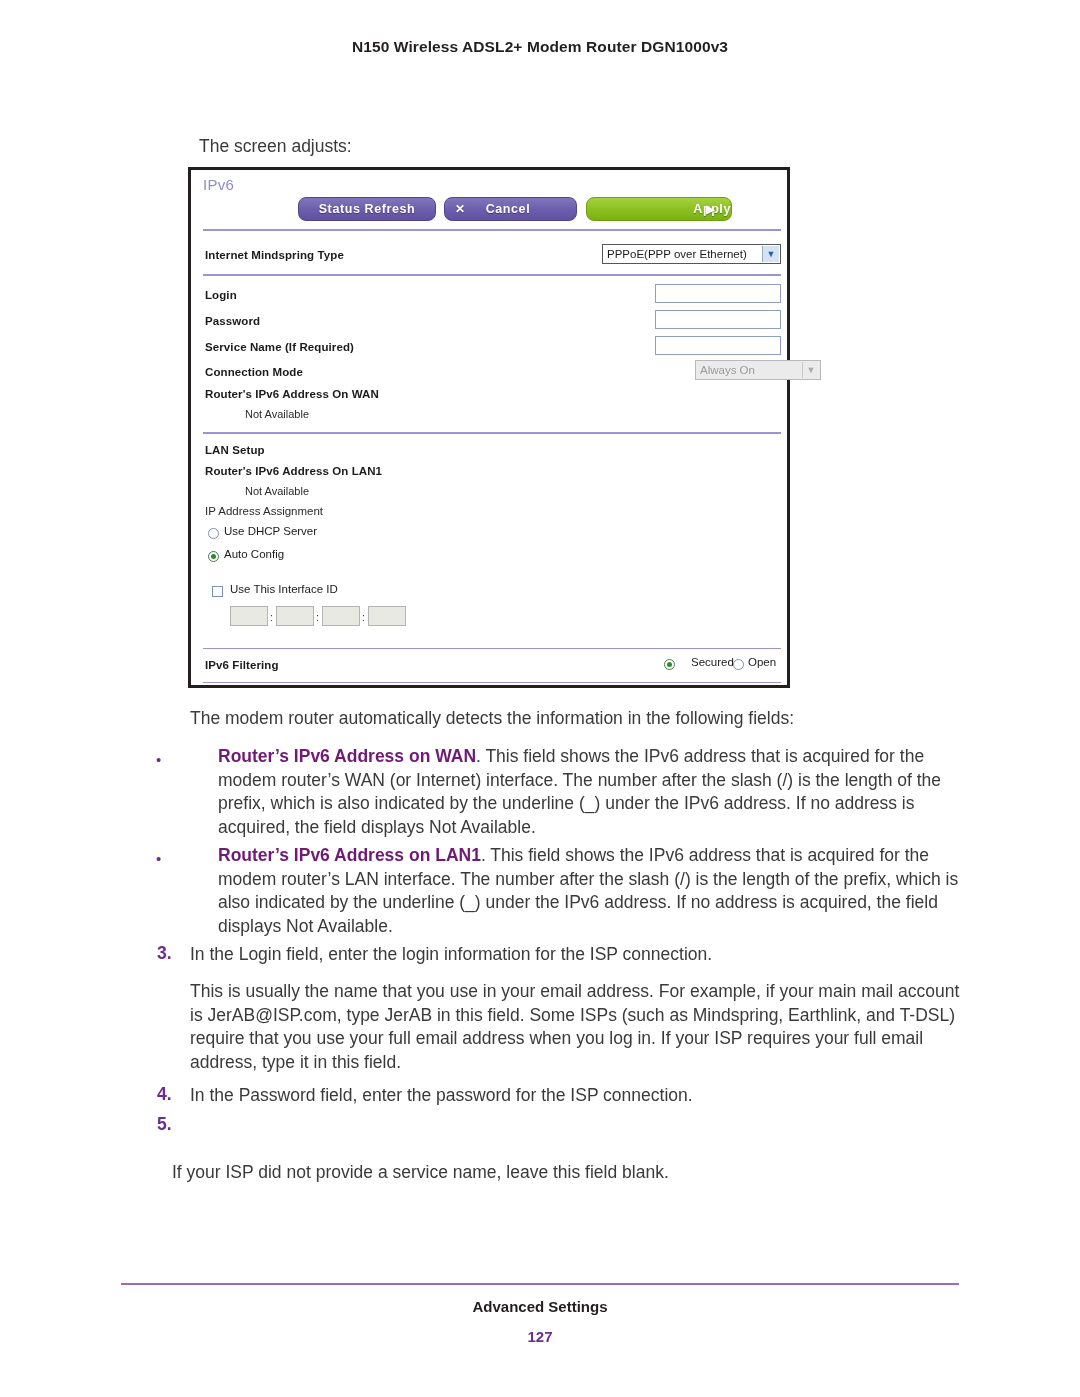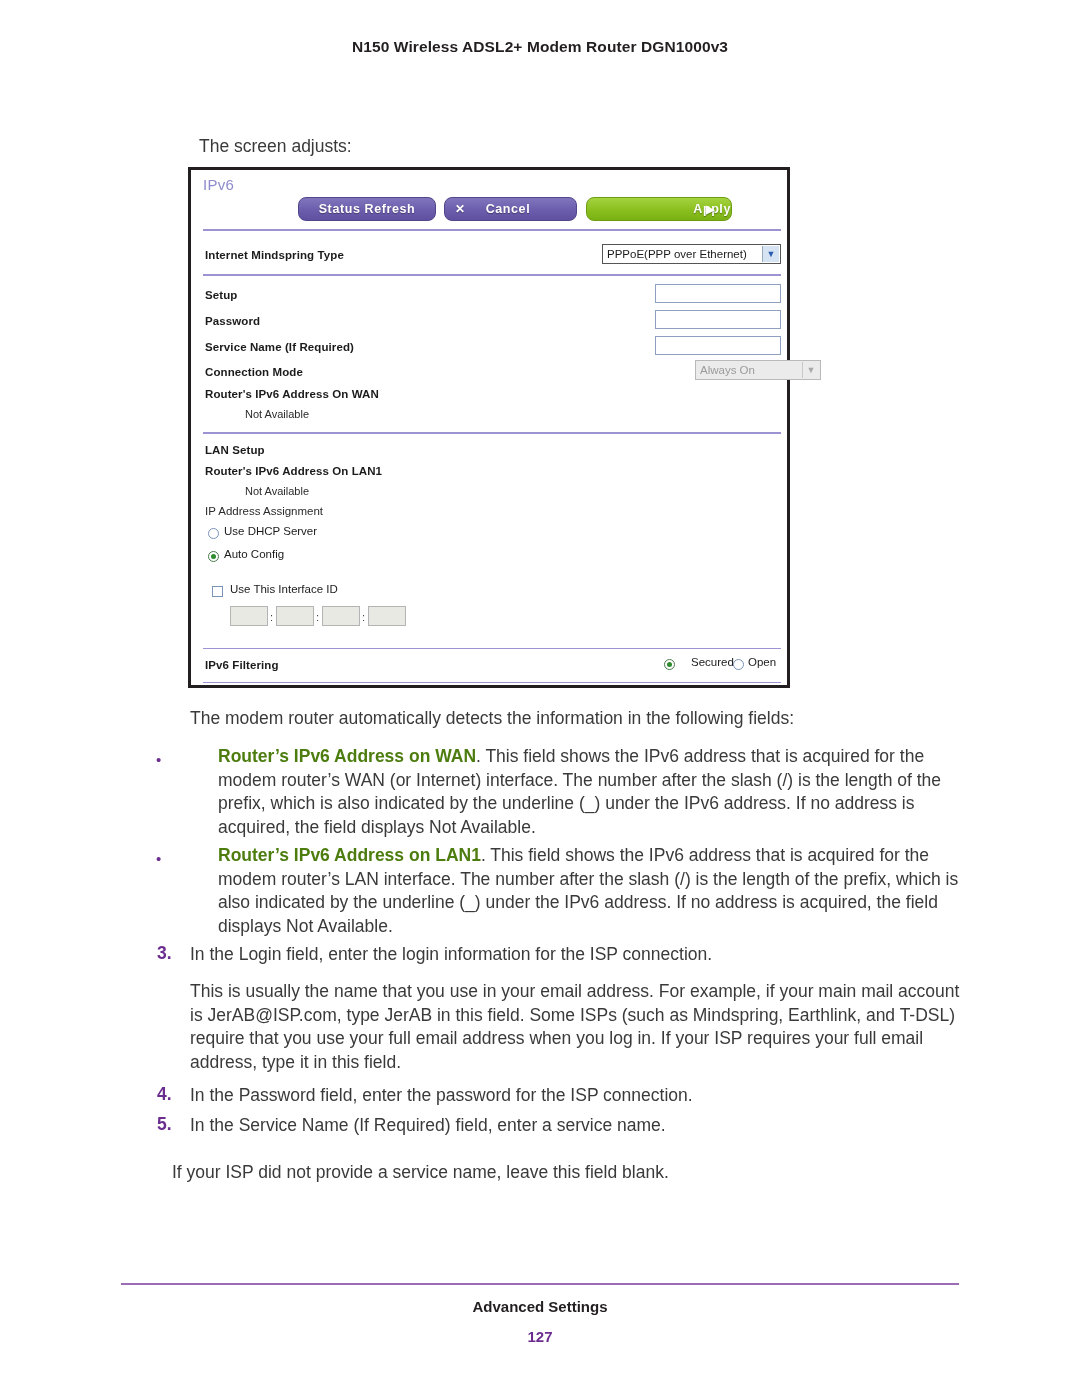--- a/index.html
+++ b/index.html
@@ -144,21 +144,21 @@
     background:#e9e9e4;border:1px solid #b4b4b4;box-sizing:border-box;
   }
   .colon{
     position:absolute;font-size:11px;color:#444;
   }
 
   
   .bodytext{
     position:absolute;font-size:17.5px;line-height:23.5px;color:#3a3a3a;
   }
-  .b-strong{font-weight:bold;color:#4d7c0f;}
+  .b-strong{font-weight:bold;color:#701a75;}
   .bullet{
     position:absolute;color:#6b2d8e;font-size:15px;line-height:1;
   }
   .num{
     position:absolute;font-weight:bold;color:#6b2d8e;font-size:17.5px;
   }
 
   
   .footer-rule{
     position:absolute;left:121px;top:1283px;width:838px;height:1.5px;
@@ -204,21 +204,21 @@
       <div class="rule" style="top:59px;"></div>
 
       <div class="lbl" style="left:14px;top:79px;">Internet Mindspring Type</div>
       <div class="tselect" style="left:411px;top:74px;width:179px;">
         <span>PPPoE(PPP over Ethernet)</span>
         <span class="chev">▼</span>
       </div>
 
       <div class="rule" style="top:104px;"></div>
 
-      <div class="lbl" style="left:14px;top:119px;">Setup</div>
+      <div class="lbl" style="left:14px;top:119px;">Login</div>
       <div class="tinput" style="left:464px;top:114px;"></div>
 
       <div class="lbl" style="left:14px;top:145px;">Password</div>
       <div class="tinput" style="left:464px;top:140px;"></div>
 
       <div class="lbl" style="left:14px;top:171px;">Service Name (If Required)</div>
       <div class="tinput" style="left:464px;top:166px;"></div>
 
       <div class="lbl" style="left:14px;top:196px;text-align:right;">Connection Mode</div>
       <div class="tselect disabled" style="left:464px;top:190px;width:126px;">
@@ -280,21 +280,20 @@
 
   <div class="num" style="left:157px;top:943px;">3.</div>
   <div class="bodytext" style="left:190px;top:943px;width:775px;">In the Login field, enter the login information for the ISP connection.</div>
 
   <div class="bodytext" style="left:190px;top:980px;width:775px;">This is usually the name that you use in your email address. For example, if your main mail account is JerAB@ISP.com, type JerAB in this field. Some ISPs (such as Mindspring, Earthlink, and T-DSL) require that you use your full email address when you log in. If your ISP requires your full email address, type it in this field.</div>
 
   <div class="num" style="left:157px;top:1084px;">4.</div>
   <div class="bodytext" style="left:190px;top:1084px;width:775px;">In the Password field, enter the password for the ISP connection.</div>
 
   <div class="num" style="left:157px;top:1114px;">5.</div>
-  <div class="bodytext" style="left:190px;top:1114px;width:775px;">In the Service Name (If Required) field, enter a service name.</div>
 
   <div class="bodytext" style="left:172px;top:1148px;width:775px;margin-top:13px;">If your ISP did not provide a service name, leave this field blank.</div>
 
   <div class="footer-rule"></div>
   <div class="footer-title">Advanced Settings</div>
   <div class="footer-page">127</div>
 
 </div>
 
 </body></html>

